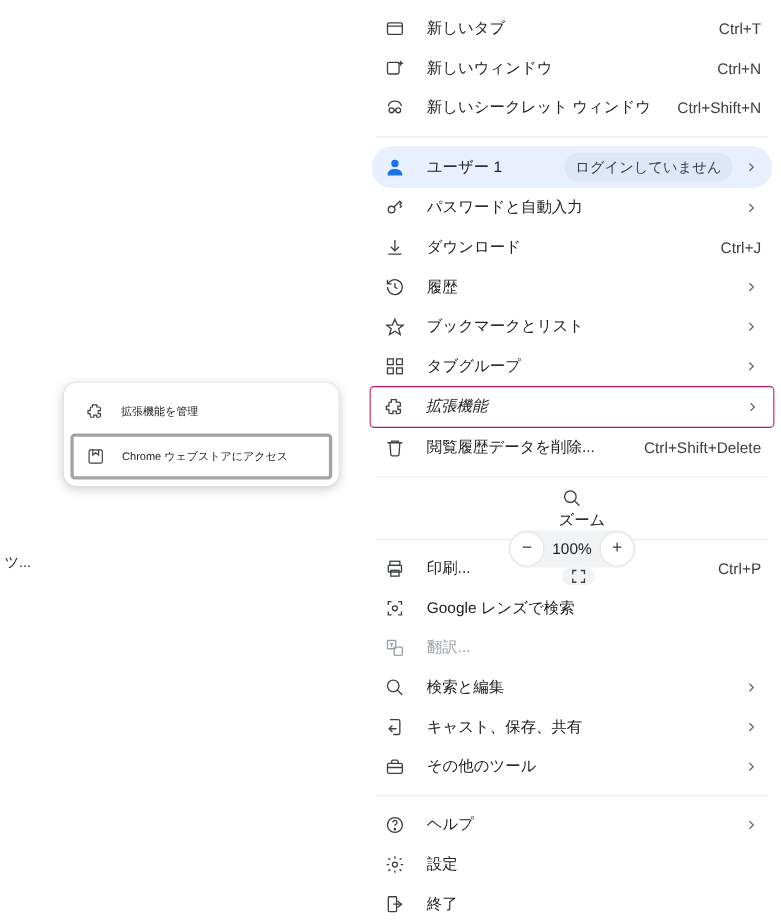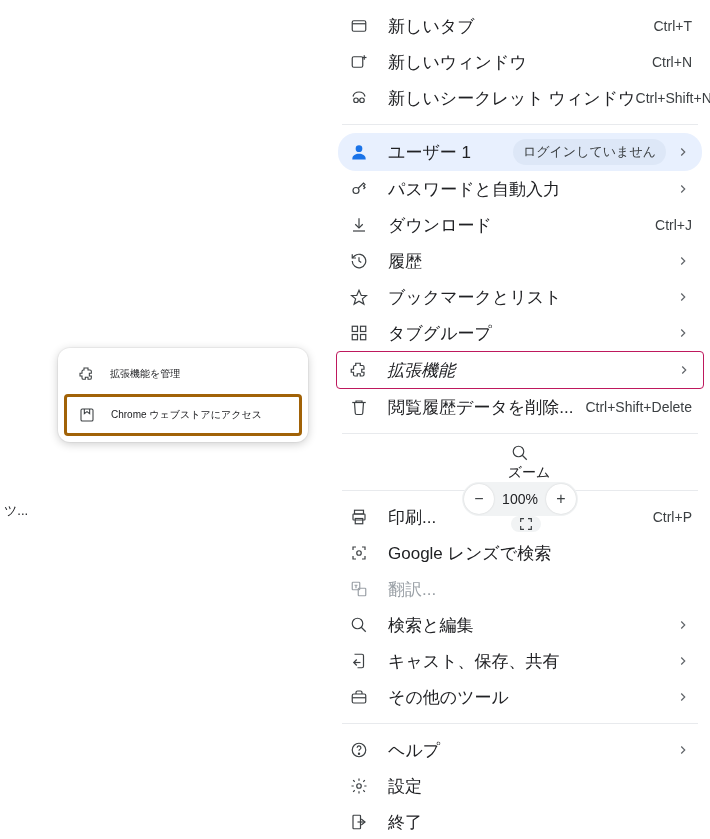--- a/index.html
+++ b/index.html
@@ -34,21 +34,21 @@
     width: 22px;
     flex: 0 0 22px;
     display: flex;
     align-items: center;
     justify-content: center;
     color: #3c4043;
   }
   .menu-item .label {
     flex: 1 1 auto;
     padding-left: 18px;
-    font-size: 17px;
+    font-size: 14px;
   }
   .menu-item .shortcut {
     color: #3c4043;
     font-size: 14px;
   }
   .menu-item .chev {
     flex: 0 0 18px;
     display: flex;
     align-items: center;
     justify-content: center;
@@ -127,21 +127,21 @@
     display: flex;
     align-items: center;
     height: 36px;
     padding: 0 10px;
     border-radius: 8px;
     cursor: pointer;
   }
   .sub-item .icon { width: 20px; flex: 0 0 20px; display: flex; align-items: center; justify-content: center; color: #3c4043; }
   .sub-item .label { padding-left: 14px; font-size: 10px; }
   .sub-highlight-wrap {
-    border: 3px solid #a16207;
+    border: 3px solid #a3a3a3;
     border-radius: 4px;
     margin: 2px -2px -2px -2px;
   }
   .edge-text {
     position: absolute;
     left: 4px;
     top: 502px;
     font-size: 13px;
     color: #202124;
   }

